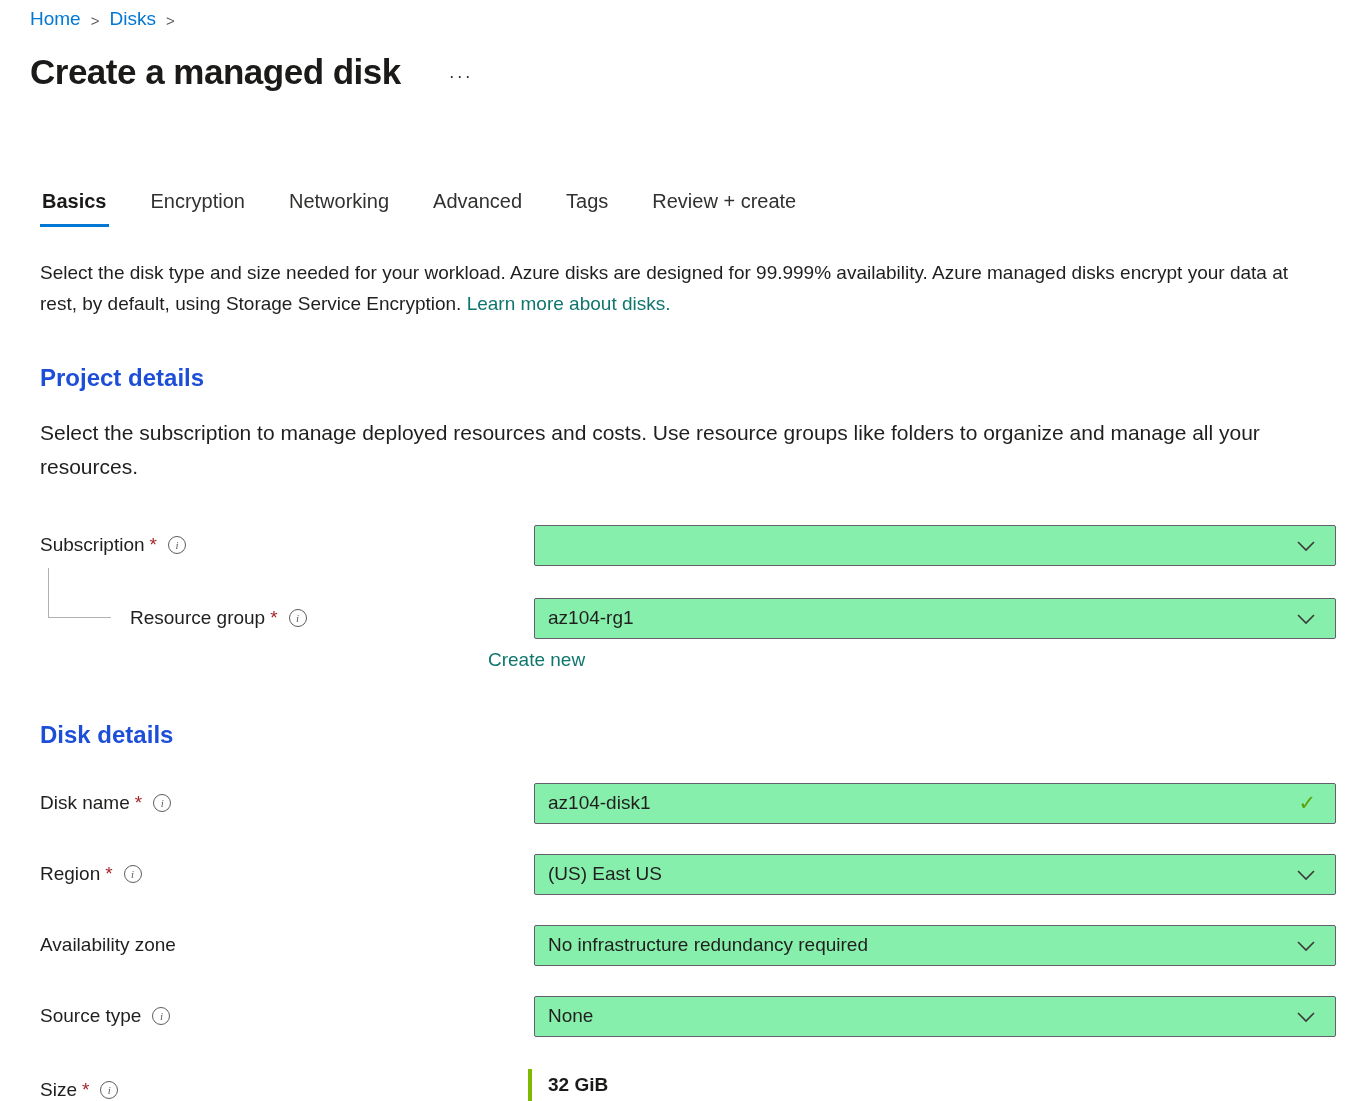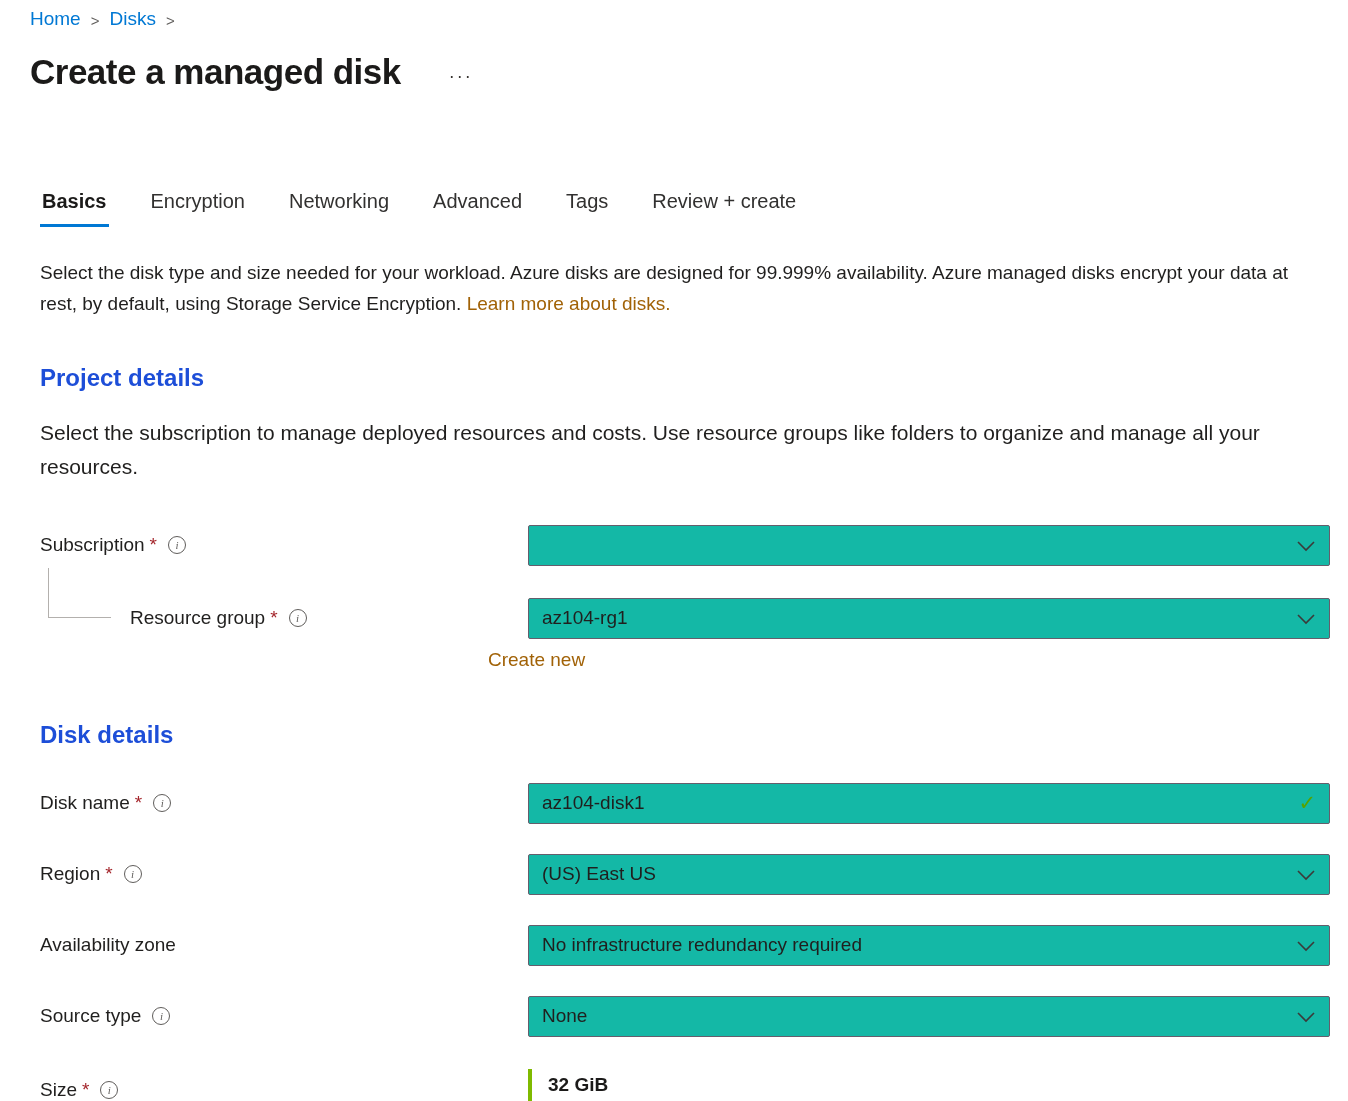--- a/index.html
+++ b/index.html
@@ -22,37 +22,37 @@
   .ellipsis-btn { color: #36332f; font-size: 18px; letter-spacing: 2px; cursor: pointer; padding-top: 14px; }
 
   
   .tabs { display: flex; gap: 40px; margin-top: 98px; margin-left: 10px; }
   .tab { font-size: 20px; color: #323130; padding: 0 2px 11px 2px; cursor: pointer; border-bottom: 3px solid transparent; }
   .tab.active { font-weight: 700; color: #1b1a19; border-bottom-color: #0078d4; }
 
   
   .content { margin-left: 10px; padding-right: 0; }
   .intro { margin-top: 30px; font-size: 19px; line-height: 1.65; max-width: 1285px; }
-  .link { color: #a16207; cursor: pointer; text-decoration: none; }
+  .link { color: #0f766e; cursor: pointer; text-decoration: none; }
   .section-heading { margin-top: 44px; font-size: 24px; font-weight: 700; color: #1d4ed8; }
   .section-desc { margin-top: 24px; font-size: 21px; line-height: 1.65; max-width: 1285px; }
 
   
   .form-row { display: flex; align-items: center; margin-top: 30px; position: relative; gap: 40px; }
   .label-col { width: 448px; flex: 0 0 448px; display: flex; align-items: center; font-size: 19px; color: #201f1e; }
   .required { color: #a4262c; margin-left: 5px; font-size: 19px; }
   .info-icon {
     margin-left: 11px; width: 18px; height: 18px; border: 1px solid #5f5d5b; border-radius: 50%;
     display: inline-flex; align-items: center; justify-content: center;
     font-size: 11px; color: #5f5d5b; cursor: pointer; font-family: "Liberation Serif", serif; font-style: italic;
   }
   .control { flex: 1; position: relative; }
   .field {
-    width: 100%; height: 41px; border: 1px solid #655e6c; border-radius: 2px; background: #14b8a6;
-    display: flex; align-items: center; padding: 0 64px 0 13px; font-size: 19px; color: #201f1e; cursor: pointer;
+    width: 100%; height: 41px; border: 1px solid #655e6c; border-radius: 2px; background: #86efac;
+    display: flex; align-items: center; padding: 0 64px 0 13px; font-size: 19px; color: #201f1e; cursor: pointer; margin-left: 6px;
   }
   .chevron { position: absolute; right: 15px; top: 16px; pointer-events: none; }
   .check-icon { position: absolute; right: 14px; top: 8px; color: #57a300; font-size: 21px; font-weight: 700; }
 
   .row-subscription { margin-top: 40px; }
   .row-resource-group { margin-top: 32px; }
   .row-resource-group .label-col { padding-left: 90px; }
   .connector {
     position: absolute; left: 8px; top: -30px; width: 63px; height: 50px;
     border-left: 1px solid #b3b0ad; border-bottom: 1px solid #b3b0ad;

